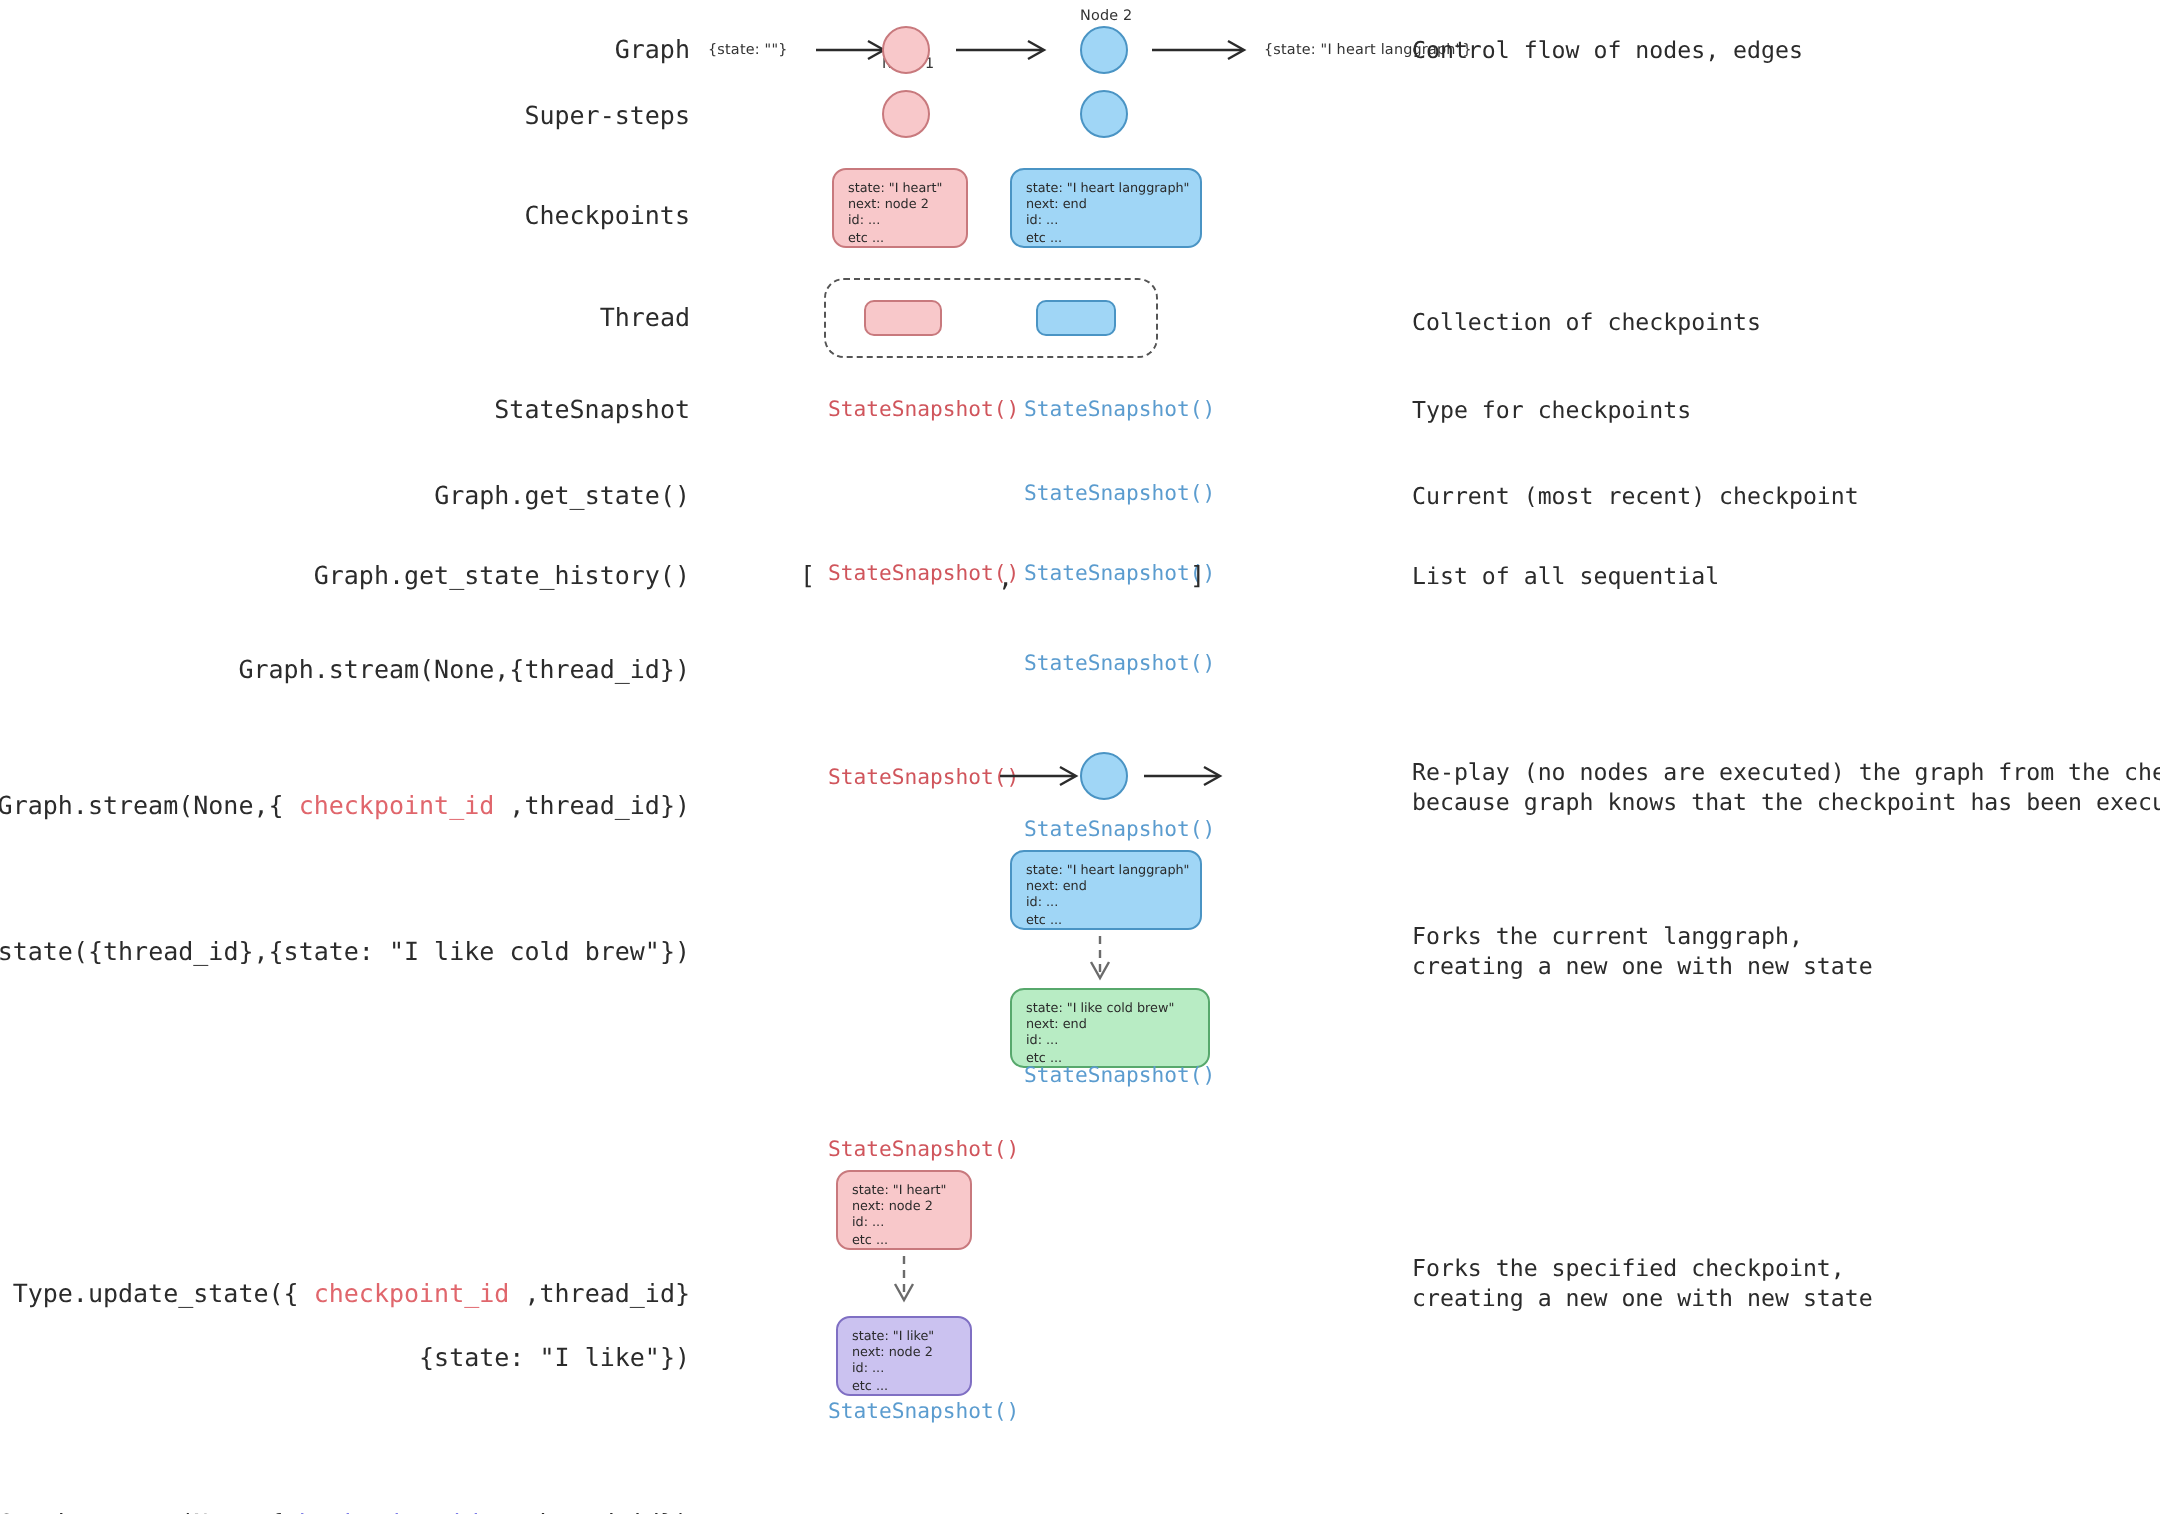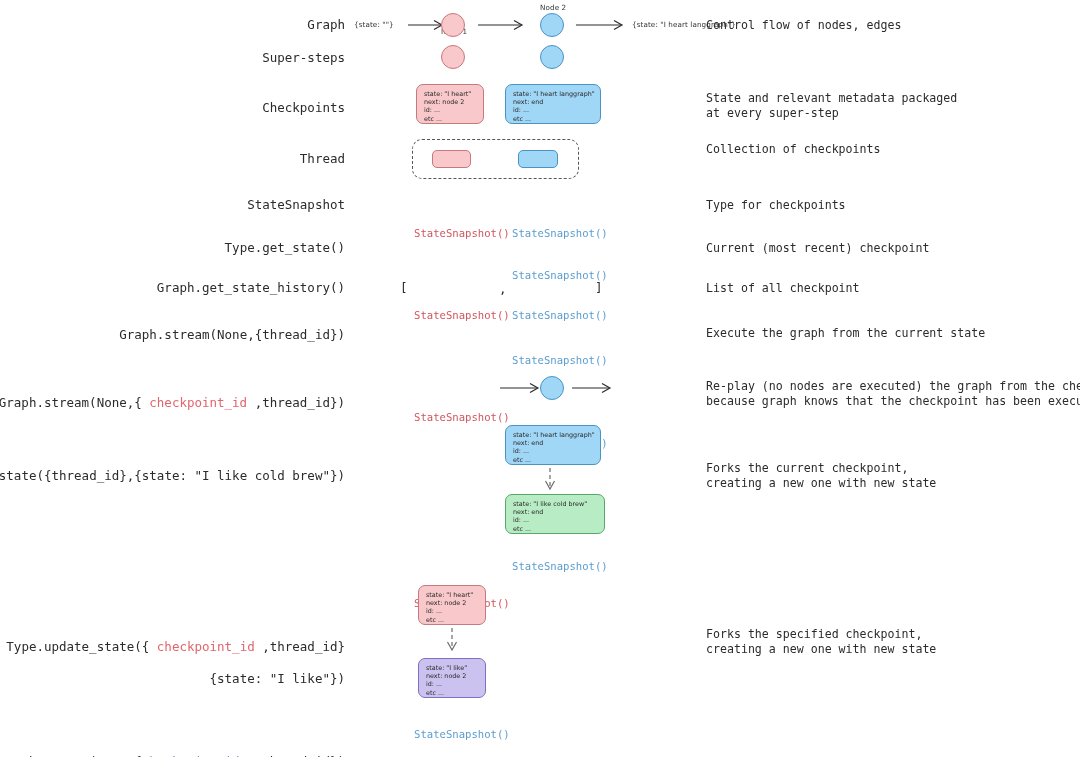--- a/index.html
+++ b/index.html
@@ -123,21 +123,20 @@
     border-radius: 10px;
     background: transparent;
   }
 
   .snap {
     position: absolute;
     font-family: "DejaVu Sans Mono", "Liberation Mono", monospace;
     font-size: 10.6px;
     line-height: 13px;
     white-space: pre;
-    margin-top: 28px;
   }
   .snap-red  { color: #d0555c; }
   .snap-blue { color: #5b9ccf; }
 
   .bracket {
     position: absolute;
     font-family: "DejaVu Sans Mono", "Liberation Mono", monospace;
     font-size: 12.5px;
     color: #2b2b2b;
     white-space: pre;
@@ -157,21 +156,21 @@
     <div class="row-label" style="top:17px;">Graph</div>
 
     <div class="row-label" style="top:50px;">Super-steps</div>
 
     <div class="row-label" style="top:100px;">Checkpoints</div>
 
     <div class="row-label" style="top:151px;">Thread</div>
 
     <div class="row-label" style="top:197px;">StateSnapshot</div>
 
-    <div class="row-label" style="top:240px;">Type.get_state()</div>
+    <div class="row-label" style="top:240px;">Graph.get_state()</div>
 
     <div class="row-label" style="top:280px;">Graph.get_state_history()</div>
 
     <div class="row-label" style="top:327px;margin-left:33px;">Graph.stream(None,{thread_id})</div>
 
     <div class="row-label" style="top:379px;">
       <span>Graph.stream(None,{ </span><span class="tok-red">checkpoint_id</span><span> ,thread_id})</span>
     </div>
 
     <div class="row-label" style="top:468px;">Graph.update_state({thread_id},{state: "I like cold brew"})</div>
@@ -306,37 +305,34 @@
     </div>
 
     <div class="snap snap-blue" style="left:414px; top:700px;">StateSnapshot()</div>
 
   </div>
 
   <div class="desc-col">
     <div class="desc" style="top:18px;">Control flow of nodes, edges</div>
 
 
-    <div class="desc" style="top:91px;">State and relevant metadata packaged
-at every super-step</div>
-
-    <div class="desc" style="top:142px;">Collection of checkpoints</div>
+
+    <div class="desc" style="top:154px;">Collection of checkpoints</div>
 
     <div class="desc" style="top:198px;">Type for checkpoints</div>
 
     <div class="desc" style="top:241px;">Current (most recent) checkpoint</div>
 
-    <div class="desc" style="top:281px;">List of all checkpoint</div>
-
-    <div class="desc" style="top:326px;">Execute the graph from the current state</div>
+    <div class="desc" style="top:281px;">List of all sequential</div>
+
 
     <div class="desc" style="top:379px;">Re-play (no nodes are executed) the graph from the checkpoint,
 because graph knows that the checkpoint has been executed before</div>
 
-    <div class="desc" style="top:461px;">Forks the current checkpoint,
+    <div class="desc" style="top:461px;">Forks the current langgraph,
 creating a new one with new state</div>
 
     <div class="desc" style="top:627px;">Forks the specified checkpoint,
 creating a new one with new state</div>
 
   </div>
 
 </div>
 
 </body></html>

